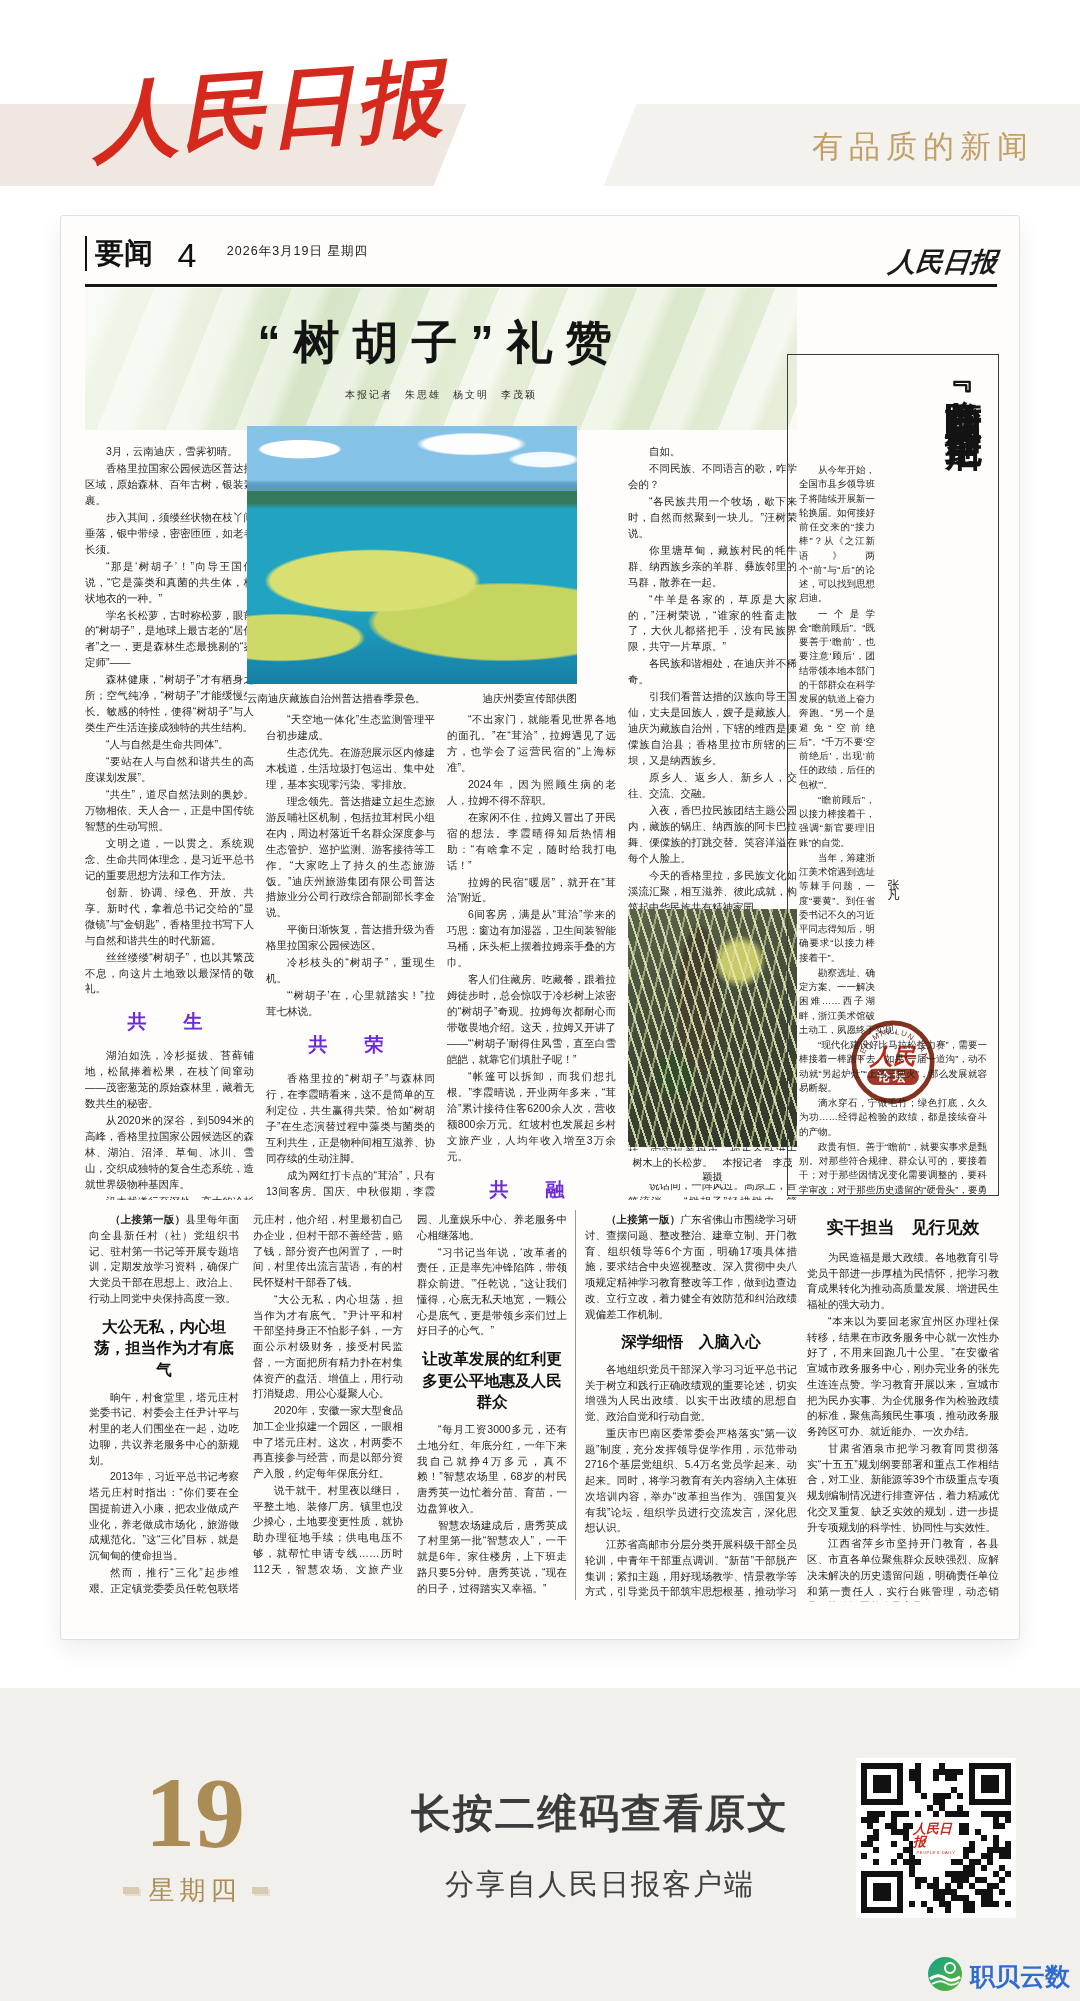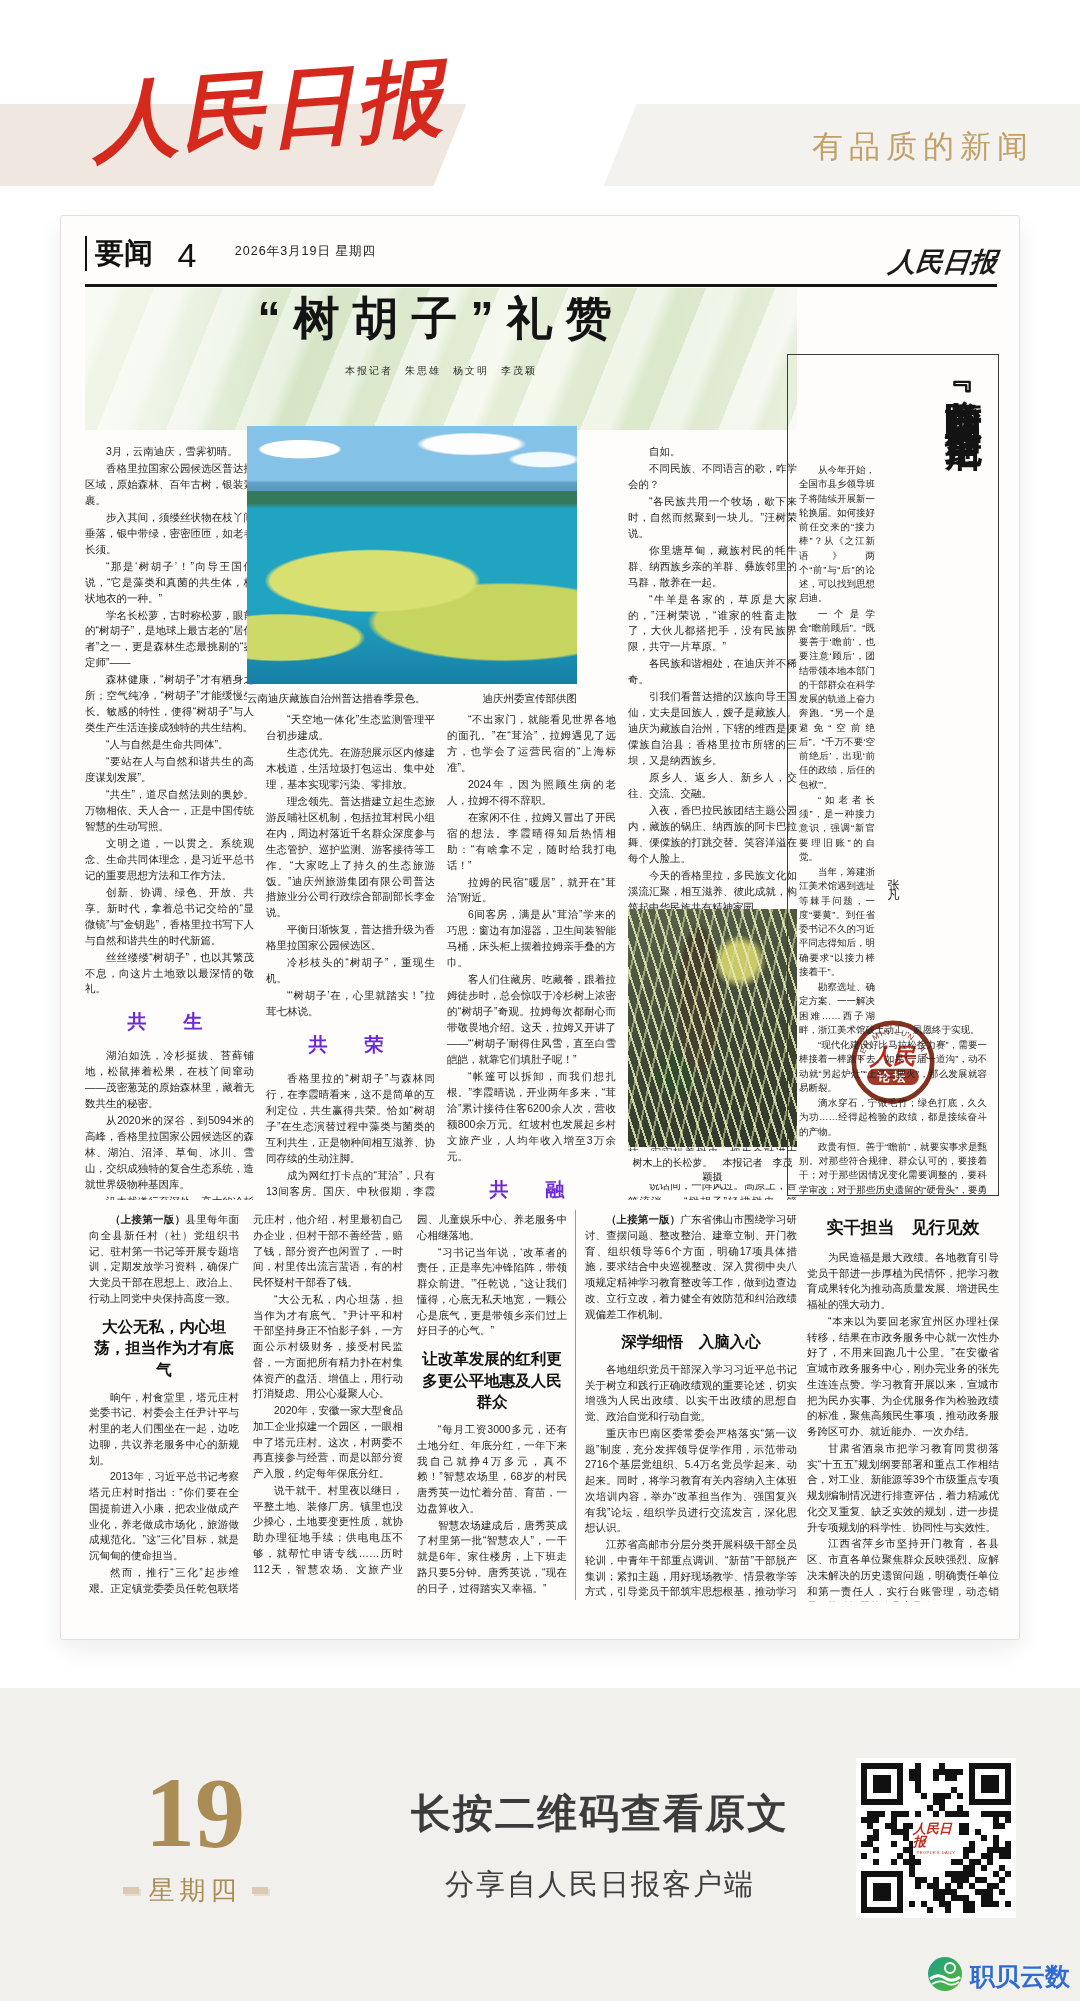--- a/index.html
+++ b/index.html
@@ -11,31 +11,31 @@
   .ribbon-right{position:absolute;right:-40px;top:104px;width:500px;height:82px;background:#f3f2ef;transform:skewX(-22deg);}
   .brand{position:absolute;left:92px;top:52px;font-family:"Liberation Serif","DejaVu Serif",serif;
          font-weight:bold;font-style:italic;font-size:86px;color:#d5291d;transform:rotate(-4deg);letter-spacing:2px;}
   .slogan{position:absolute;right:46px;top:126px;font-size:31px;color:#c2a068;letter-spacing:6px;}
   
   .sheet{position:absolute;left:60px;top:215px;width:960px;height:1425px;background:#fefdfb;
          border:1px solid #e3e1dc;border-radius:3px;box-shadow:0 10px 24px rgba(0,0,0,.07);box-sizing:border-box;}
   .ph{position:absolute;left:24px;right:22px;top:20px;height:48px;border-bottom:3px solid #161616;}
   .ph .section{display:inline-block;font-size:29px;font-weight:bold;color:#111;border-left:2px solid #111;padding-left:8px;line-height:1.2;}
   .ph .pnum{display:inline-block;font-size:34px;color:#111;margin-left:20px;vertical-align:top;}
-  .ph .pdate{display:inline-block;font-size:12.5px;color:#222;margin-left:34px;letter-spacing:1px;vertical-align:8px;}
+  .ph .pdate{display:inline-block;font-size:12.5px;color:#222;margin-left:26px;letter-spacing:1px;vertical-align:8px;}
   .ph .masthead{float:right;font-family:"Liberation Serif","DejaVu Serif",serif;font-style:italic;font-weight:bold;
                 font-size:27px;color:#1b1b1b;transform:skewX(-6deg);margin-top:8px;}
   
   .main-art{position:absolute;left:24px;top:72px;width:712px;height:912px;}
   .banner{height:142px;text-align:center;overflow:hidden;
       background:
         linear-gradient(100deg,rgba(255,255,255,.55) 0 12%,rgba(255,255,255,0) 30%),
         repeating-linear-gradient(112deg,rgba(255,255,255,.35) 0 26px,rgba(193,214,166,.25) 40px 64px),
         linear-gradient(105deg,#e9f0dc,#dcead0 32%,#f2f6e8 58%,#e4eed8 80%,#f6f8f0);}
-  .headline{font-size:46px;font-weight:bold;color:#141414;letter-spacing:13px;}
+  .headline{font-size:46px;font-weight:bold;color:#141414;letter-spacing:13px;padding-top:24px;}
   .byline{font-size:10px;color:#2c2c2c;margin-top:14px;font-family:"Liberation Serif","DejaVu Serif",serif;letter-spacing:2px;}
   .cols{position:relative;margin-top:14px;height:756px;display:flex;gap:12px;}
   .col{flex:1 1 0;overflow:hidden;font-size:10.5px;line-height:1.52;text-align:justify;color:#1f1f1f;}
   .col p,.fcol p{margin:0 0 1px;text-indent:2em;}
   .sub{font-size:19px;font-weight:bold;text-align:center;letter-spacing:9px;margin:11px 0;color:#6d28d9;}
   .c2,.c3{padding-top:268px;box-sizing:border-box;}
   .photo1{position:absolute;left:162px;top:-18px;width:330px;height:258px;
     background:
       radial-gradient(ellipse 70px 16px at 16% 9%,#ffffff 55%,rgba(255,255,255,0) 60%),
       radial-gradient(ellipse 95px 20px at 68% 7%,#fdfdfd 50%,rgba(255,255,255,0) 58%),
@@ -220,21 +220,21 @@
           <textPath href="#arcp" startOffset="4">REN MIN LUN TAN</textPath>
         </text>
         <text x="45" y="47" text-anchor="middle" font-size="24" font-weight="bold" font-style="italic" fill="#c22a17" font-family="Liberation Serif,serif">人民</text>
         <rect x="18" y="52" width="54" height="17" rx="8" fill="#a03a28"></rect>
         <text x="45" y="65" text-anchor="middle" font-size="13" font-weight="bold" fill="#ffffff" font-family="Liberation Sans,sans-serif" letter-spacing="3">论坛</text>
       </svg>
     </div>
     <div class="fcol">
         <p>从今年开始，全国市县乡领导班子将陆续开展新一轮换届。如何接好前任交来的“接力棒”？从《之江新语》两个“前”与“后”的论述，可以找到思想启迪。</p>
         <p>一个是学会“瞻前顾后”。“既要善于‘瞻前’，也要注意‘顾后’，团结带领本地本部门的干部群众在科学发展的轨道上奋力奔跑。”另一个是避免“空前绝后”。“千万不要‘空前绝后’，出现‘前任的政绩，后任的包袱’”。</p>
-        <p>“如老者长须”，是一种接力意识，强调“新官要理旧账”的自觉。</p>
+        <p>“瞻前顾后”，以接力棒接着干，强调“新官要理旧账”的自觉。</p>
         <p>当年，筹建浙江美术馆遇到选址等棘手问题，一度“要黄”。到任省委书记不久的习近平同志得知后，明确要求“以接力棒接着干”。</p>
         <p>勘察选址、确定方案、一一解决困难……西子湖畔，浙江美术馆破土动工，夙愿终于实现。</p>
         <p>“现代化建设好比马拉松接力赛”，需要一棒接着一棒跑下去。如果“一届一道沟”，动不动就“另起炉灶”“上任三把火”，那么发展就容易断裂。</p>
         <p>滴水穿石，宁做毛竹；绿色打底，久久为功……经得起检验的政绩，都是接续奋斗的产物。</p>
       </div>
     <div class="fcol">
         <p>政贵有恒。善于“瞻前”，就要实事求是甄别。对那些符合规律、群众认可的，要接着干；对于那些因情况变化需要调整的，要科学审改；对于那些历史遗留的“硬骨头”，要勇于啃……唯有如此，事业的接力棒才能棒棒接得稳、传得好。</p>
       </div>
   </div>
 

